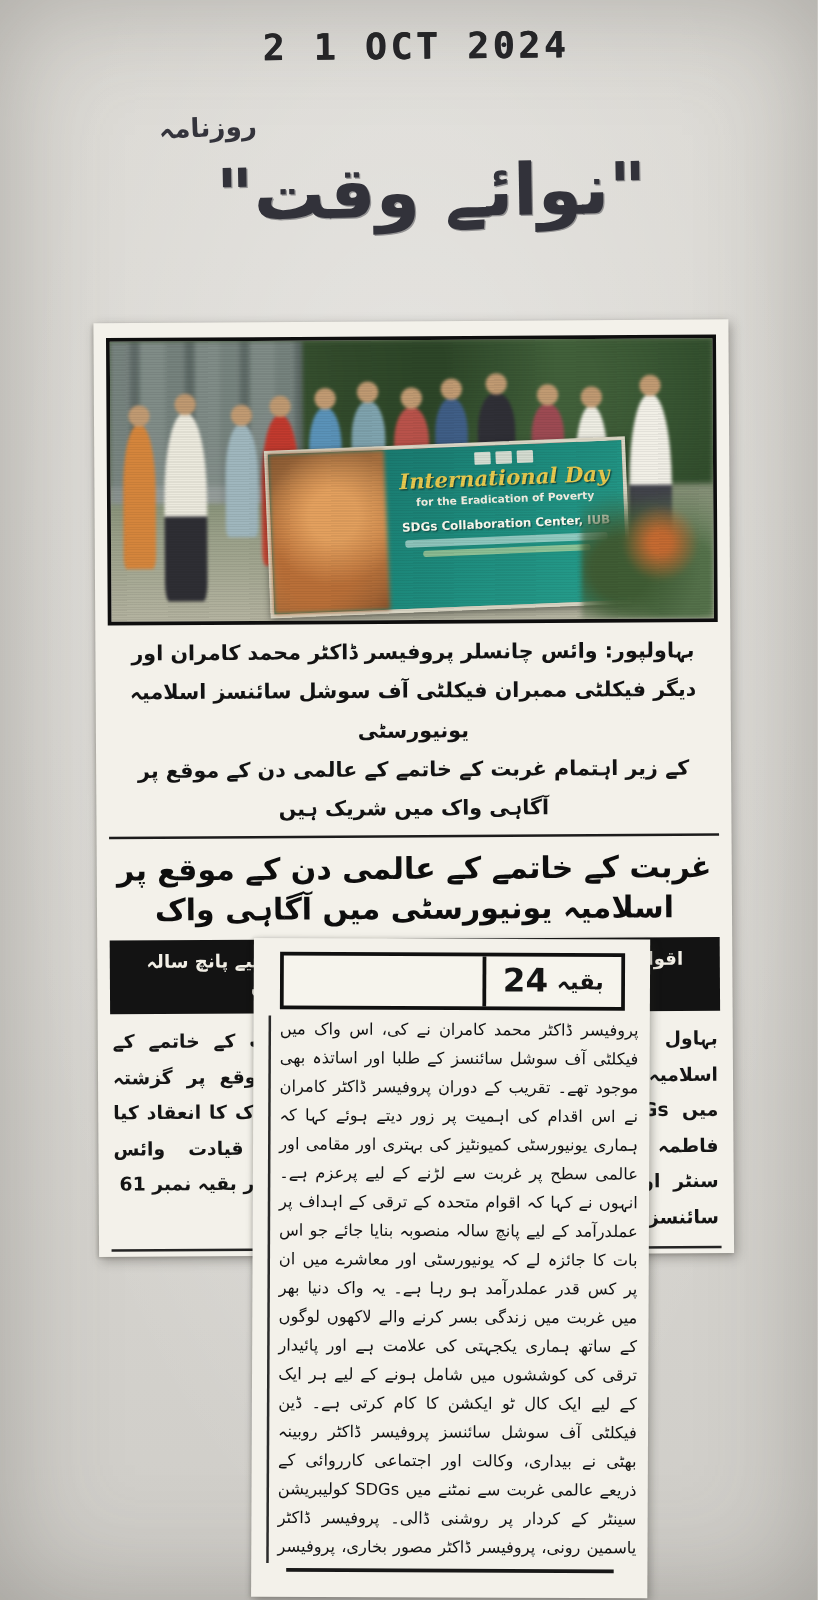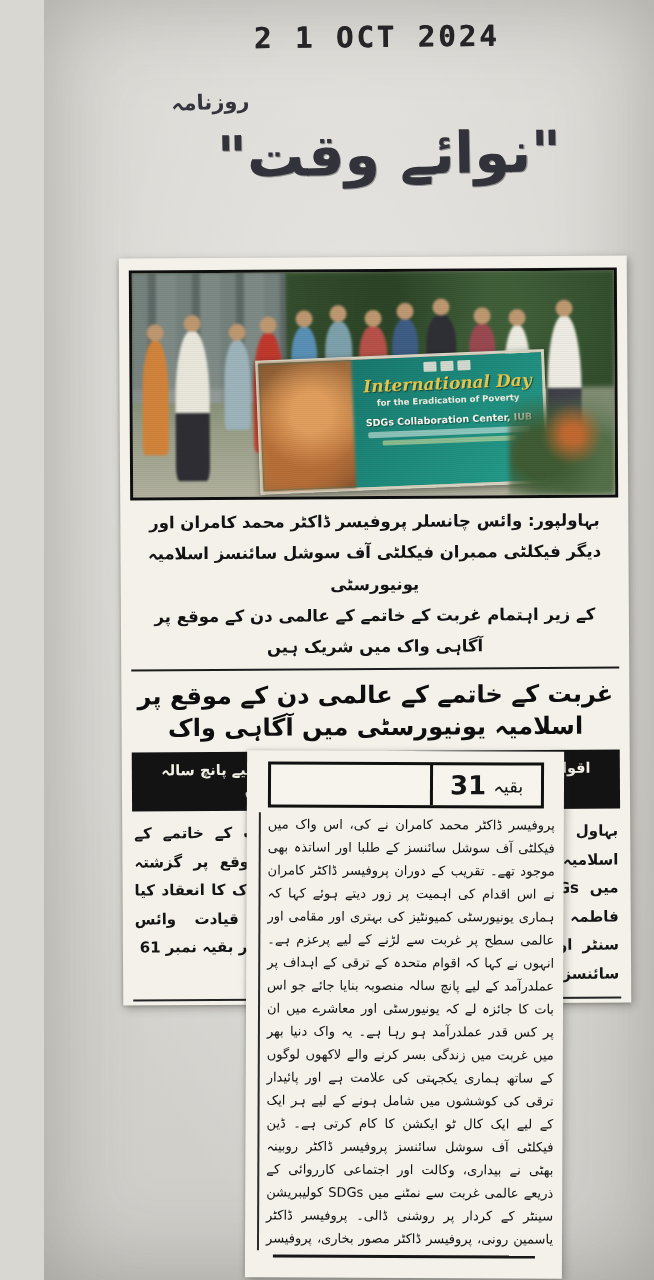--- a/index.html
+++ b/index.html
@@ -10,21 +10,20 @@
     position:relative;
     overflow:hidden;
     color:#151515;
   }
   .page{
     position:absolute; inset:0;
     background:
       radial-gradient(ellipse at 50% 40%, rgba(255,255,255,0.35), rgba(0,0,0,0) 70%),
       linear-gradient(180deg,#dcdad5 0%, #d8d6d1 60%, #cfcdc8 100%);
     box-shadow: inset 0 0 90px rgba(80,78,72,0.35);
-    margin-left: 44px;
   }
 
   
   .date-stamp{
     position:absolute; left:210px; top:20px;
     font-family:"DejaVu Sans Mono", monospace;
     font-size:29px; font-weight:bold; letter-spacing:3px;
     color:#17171a; transform:rotate(-0.6deg);
     text-shadow:0.5px 0 0 #17171a;
     opacity:.92;
@@ -160,21 +159,21 @@
   }
   .cont-box{
     width:276px; height:46px; margin:11px auto 5px;
     border:3px solid #101010; display:flex; direction:rtl;
     background:#f6f4ed;
   }
   .cont-right{
     flex:0 0 41%; border-left:3px solid #101010;
     display:flex; align-items:center; justify-content:center; gap:7px;
   }
-  .cont-label{ font-size:18px; font-weight:normal; }
+  .cont-label{ font-size:18px; font-weight:bold; }
   .cont-number{ font-size:26px; font-weight:bold; font-family:"DejaVu Sans", sans-serif; }
   .cont-left{ flex:1; display:flex; align-items:center; justify-content:center; font-size:17px; font-weight:bold; }
   .article{
     direction:rtl; text-align:justify;
     margin:3px 9px 0 12px; padding-left:7px;
     border-left:2px solid #2b2b2b;
     font-size:13px; line-height:1.77; font-weight:500; color:#121212;
     height:438px; overflow:hidden;
   }
   .end-rule{ width:262px; height:3px; background:#181818; margin:4px auto 0; }
@@ -245,21 +244,21 @@
         <span>زیر اہتمام غربت کے خاتمے کے عالمی دن کے موقع پر گزشتہ روز ایک آگاہی واک کا انعقاد کیا گیا۔ واک کی قیادت وائس چانسلر </span>
         <b class="jump">صفحہ 6 پر بقیہ نمبر 61</b>
       </div>
     </div>
   </div>
 
   <div class="clip-column">
     <div class="cont-box">
       <div class="cont-right">
         <span class="cont-label">بقیہ</span>
-        <span class="cont-number">31</span>
+        <span class="cont-number">24</span>
       </div>
     </div>
 
     <div class="article">پروفیسر ڈاکٹر محمد کامران نے کی، اس واک میں فیکلٹی آف سوشل سائنسز کے طلبا اور اساتذہ بھی موجود تھے۔ تقریب کے دوران پروفیسر ڈاکٹر کامران نے اس اقدام کی اہمیت پر زور دیتے ہوئے کہا کہ ہماری یونیورسٹی کمیونٹیز کی بہتری اور مقامی اور عالمی سطح پر غربت سے لڑنے کے لیے پرعزم ہے۔ انہوں نے کہا کہ اقوام متحدہ کے ترقی کے اہداف پر عملدرآمد کے لیے پانچ سالہ منصوبہ بنایا جائے جو اس بات کا جائزہ لے کہ یونیورسٹی اور معاشرے میں ان پر کس قدر عملدرآمد ہو رہا ہے۔ یہ واک دنیا بھر میں غربت میں زندگی بسر کرنے والے لاکھوں لوگوں کے ساتھ ہماری یکجہتی کی علامت ہے اور پائیدار ترقی کی کوششوں میں شامل ہونے کے لیے ہر ایک کے لیے ایک کال ٹو ایکشن کا کام کرتی ہے۔ ڈین فیکلٹی آف سوشل سائنسز پروفیسر ڈاکٹر روبینہ بھٹی نے بیداری، وکالت اور اجتماعی کارروائی کے ذریعے عالمی غربت سے نمٹنے میں SDGs کولیبریشن سینٹر کے کردار پر روشنی ڈالی۔ پروفیسر ڈاکٹر یاسمین رونی، پروفیسر ڈاکٹر مصور بخاری، پروفیسر ڈاکٹر رانا شہزاد احمد، پروفیسر آصف نوید رانجھا، پروفیسر سلمان بن نعیم، ڈاکٹر عابد رشید گل، ڈاکٹر مریم عباس سہروردی، پروفیسر عمر فہد، ڈاکٹر فاروق احمد، ڈاکٹر نوین جاوید، ڈاکٹر شہباز ظلی اور فیکلٹی ممبران اور طلبا کی بڑی تعداد نے آگاہی واک میں شرکت کی۔</div>
 
     <div class="end-rule"></div>
   </div>
 
 </div>
 

